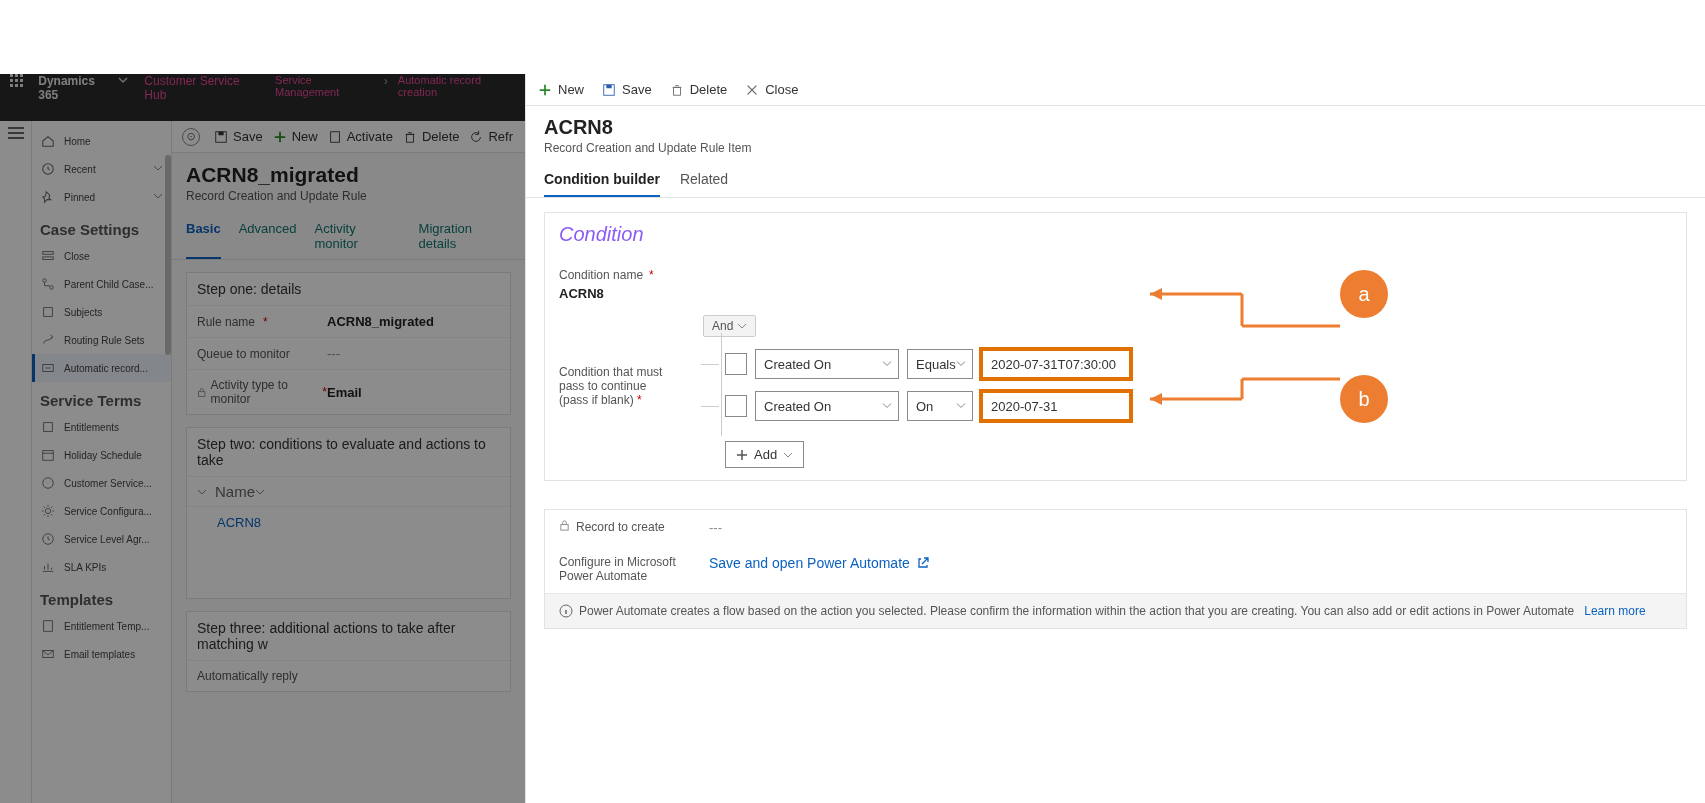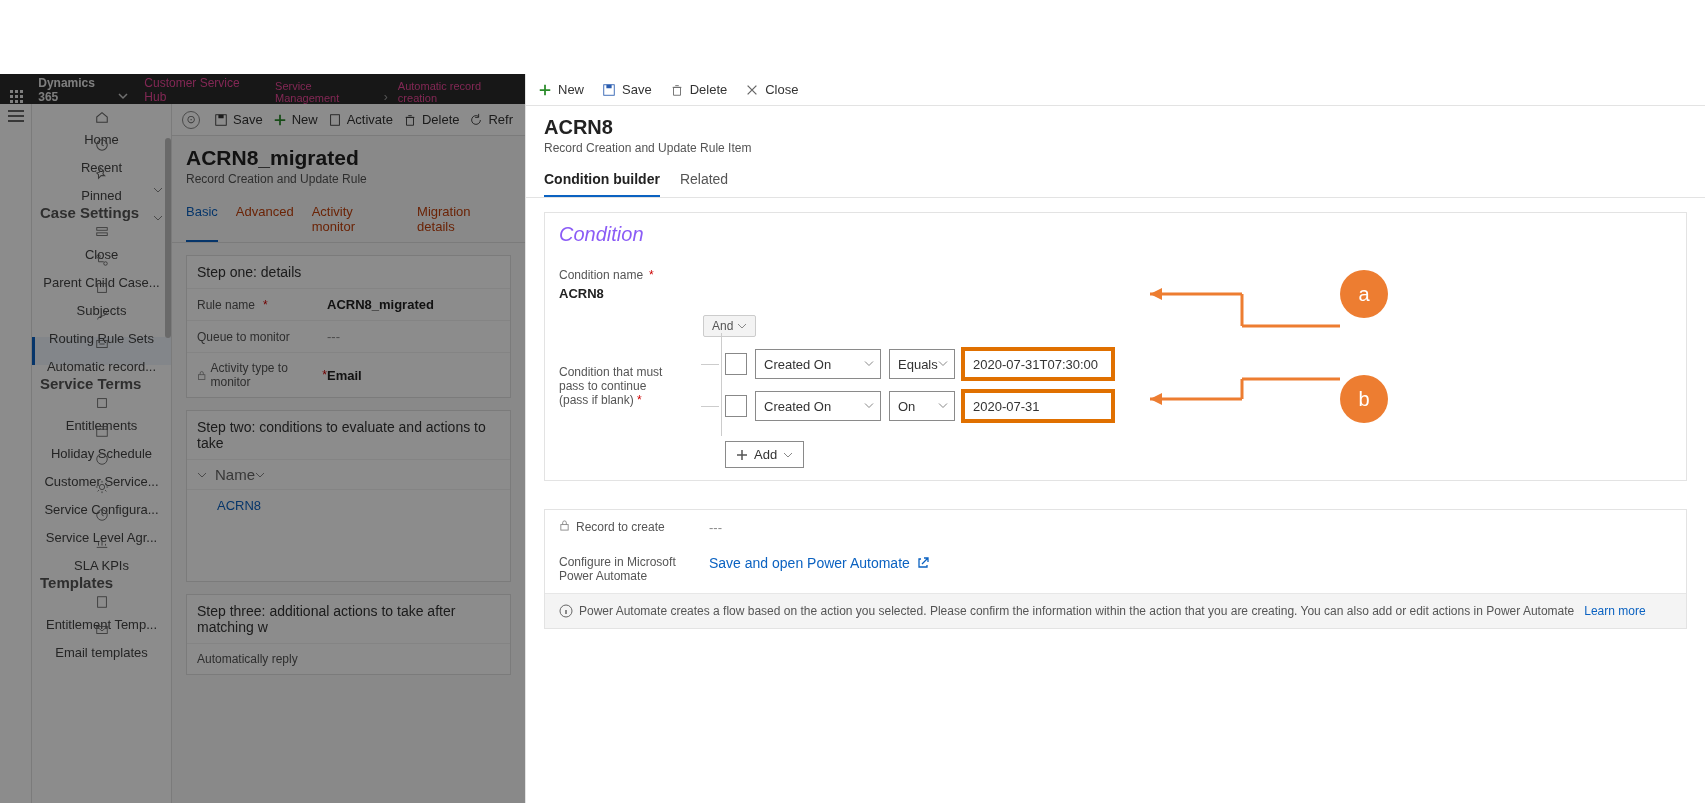--- a/index.html
+++ b/index.html
@@ -9,54 +9,54 @@
   .topgap { height: 74px; background: #fff; }
 
   .app { display: flex; height: calc(803px - 74px); }
 
   
   .left { width: 525px; position: relative; }
   .leftinner { position:absolute; inset:0; background:#fff; }
   .dimmer { position: absolute; inset:0; background: rgba(0,0,0,0.45); pointer-events:none; }
 
   
-  .topbar { height: 30px; background: #2a2a2a; color: #e6e6e6; display:flex; align-items:flex-end; font-size:12px; }
+  .topbar { height: 47px; background: #2a2a2a; color: #e6e6e6; display:flex; align-items:flex-start; font-size:12px; }
   .waffle { width:36px; display:flex; align-items:center; justify-content:center; }
   .waffle svg { width:14px; height:14px; fill:#e6e6e6;}
   .topbar .brand { font-weight:600; padding: 0 4px 0 4px; }
   .topbar .chev { margin:0 8px 0 0px;}
   .topbar .seg { padding: 0 8px; color:#ec4899; }
   .bcchev { color:#999; padding:0 2px; }
 
   .leftbody { display:flex; height:calc(100% - 30px); }
   .sidecol { width: 32px; border-right:1px solid #e1e1e1; display:flex; flex-direction:column; align-items:center; padding-top:6px;}
   .hamb { width:16px; height:12px; }
   .hamb div { height:2px; background:#666; margin-bottom:3px; }
 
   .nav { width: 140px; border-right:1px solid #e1e1e1; position:relative; }
   .navlist { padding: 6px 0; }
-  .navitem { display:flex; align-items:center; height:28px; padding: 0 8px; color:#444; font-size:13px; cursor:pointer; gap:8px;flex-direction:column;}
+  .navitem { display:flex; align-items:center; height:28px; padding: 0 8px; color:#444; font-size:10px; cursor:pointer; gap:8px;}
   .navitem .ic { width:16px; height:16px; display:flex; align-items:center; justify-content:center; color:#666;}
   .navitem .ic svg { width:14px; height:14px; stroke:#666; fill:none; }
   .navitem.active { border-left:3px solid #0b62c1; background:#eef4fb; padding-left:5px;}
   .navhead { font-size:15px; color:#555; padding: 10px 8px 4px; font-weight:600;}
   .nav .chevsmall { margin-left:auto; }
   .nav .scrollthumb { position:absolute; right:0; top:34px; width:6px; height:200px; background:#c0c0c0; border-radius:3px;}
 
   .formarea { flex:1; background:#fafafa; position:relative; }
   .cmdbar { height:32px; border-bottom:1px solid #e1e1e1; display:flex; align-items:center; gap:10px; padding:0 10px; background:#fff;}
   .cmdbar .btn { display:flex; align-items:center; gap:5px; font-size:13px; color:#333; cursor:pointer;}
   .cmdbar .btn svg { width:14px; height:14px; }
   .cmdbar .round { width:18px; height:18px; border:1px solid #888; border-radius:50%; display:flex; align-items:center; justify-content:center; font-size:11px; color:#666; margin-right:4px;}
 
   .pgtitle { padding: 10px 14px 2px; font-size:21px; font-weight:600; color:#222;}
   .pgsub { padding: 0 14px 10px; font-size:12px; color:#555;}
   .tabs { display:flex; gap:18px; padding: 0 14px; border-bottom:1px solid #e1e1e1;}
-  .tab { padding:8px 0; font-size:13px; color:#c2410c; cursor:pointer;}
-  .tab.active { color:#0b62c1; border-bottom:2px solid #0b62c1; font-weight:400;}
+  .tab { padding:8px 0; font-size:13px; color:#0f766e; cursor:pointer;}
+  .tab.active { color:#0b62c1; border-bottom:2px solid #0b62c1; font-weight:700;}
 
   .section { margin:12px 14px 0; border:1px solid #e1e1e1; background:#fff; }
   .section .shead { padding:8px 10px; font-size:14px; color:#333;}
   .section .row { display:flex; align-items:center; padding:8px 10px; border-top:1px solid #f0f0f0;}
   .section .row .lab { width:130px; font-size:12px; color:#555; display:flex; align-items:center; gap:4px;}
   .section .row .req { color:#c00; margin-left:4px;}
   .section .row .val { font-size:13px; font-weight:600; color:#222;}
   .section .row .valdim { font-size:13px; color:#888;}
   .lock { width:11px; height:11px; }
 
@@ -87,21 +87,21 @@
   .cb { position:relative; padding-left:140px; min-height:160px;}
   .cb .sidetxt { position:absolute; left:14px; top:50px; width:120px; font-size:12px; color:#555;}
   .cb .andbtn { display:inline-flex; align-items:center; gap:4px; border:1px solid #ccc; background:#f3f3f3; border-radius:2px; padding:3px 8px; font-size:12px; color:#555; margin-left:18px;}
   .cb .rows { margin-top:10px; }
   .cb .crow { display:flex; align-items:center; gap:8px; margin:12px 0 12px 40px; position:relative;}
   .cb .crow::before { content:""; position:absolute; left:-24px; top:50%; width:18px; height:1px; background:#ccc;}
   .cb .treeline { position:absolute; left:176px; top:18px; bottom:44px; width:1px; background:#ccc;}
   .rowcheck { width:22px; height:22px; border:1px solid #888; background:#fff;}
   .dd { height:30px; border:1px solid #8a8a8a; background:#fff; display:flex; align-items:center; padding:0 8px; font-size:13px; color:#333; position:relative;}
   .dd .ddchev { position:absolute; right:6px; top:50%; transform:translateY(-50%);}
-  .dd.field { width:126px;}
+  .dd.field { width:144px;}
   .dd.op { width:66px;}
   .valbox { height:30px; border:2px solid #e07000; outline:2px solid #e07000; outline-offset:0; background:#fff; width:150px; display:flex; align-items:center; padding:0 8px; font-size:13px;}
   .addbtn { display:inline-flex; align-items:center; gap:6px; border:1px solid #8a8a8a; padding:5px 10px; font-size:13px; margin:8px 0 12px 40px; cursor:pointer;}
 
   .actionspanel .arow { display:flex; align-items:flex-start; padding:10px 14px; }
   .actionspanel .alab { width:150px; font-size:12px; color:#555; display:flex; gap:6px; align-items:flex-start;}
   .actionspanel .aval { font-size:13px; color:#888;}
   .palink { color:#0b62c1; display:flex; align-items:center; gap:6px; font-size:14px; cursor:pointer;}
   .infobar { background:#f4f4f4; border-top:1px solid #e7e7e7; padding:10px 14px; font-size:12px; color:#555; display:flex; align-items:center; gap:6px;}
   .infobar a { color:#0b62c1; text-decoration:none; margin-left:4px;}

